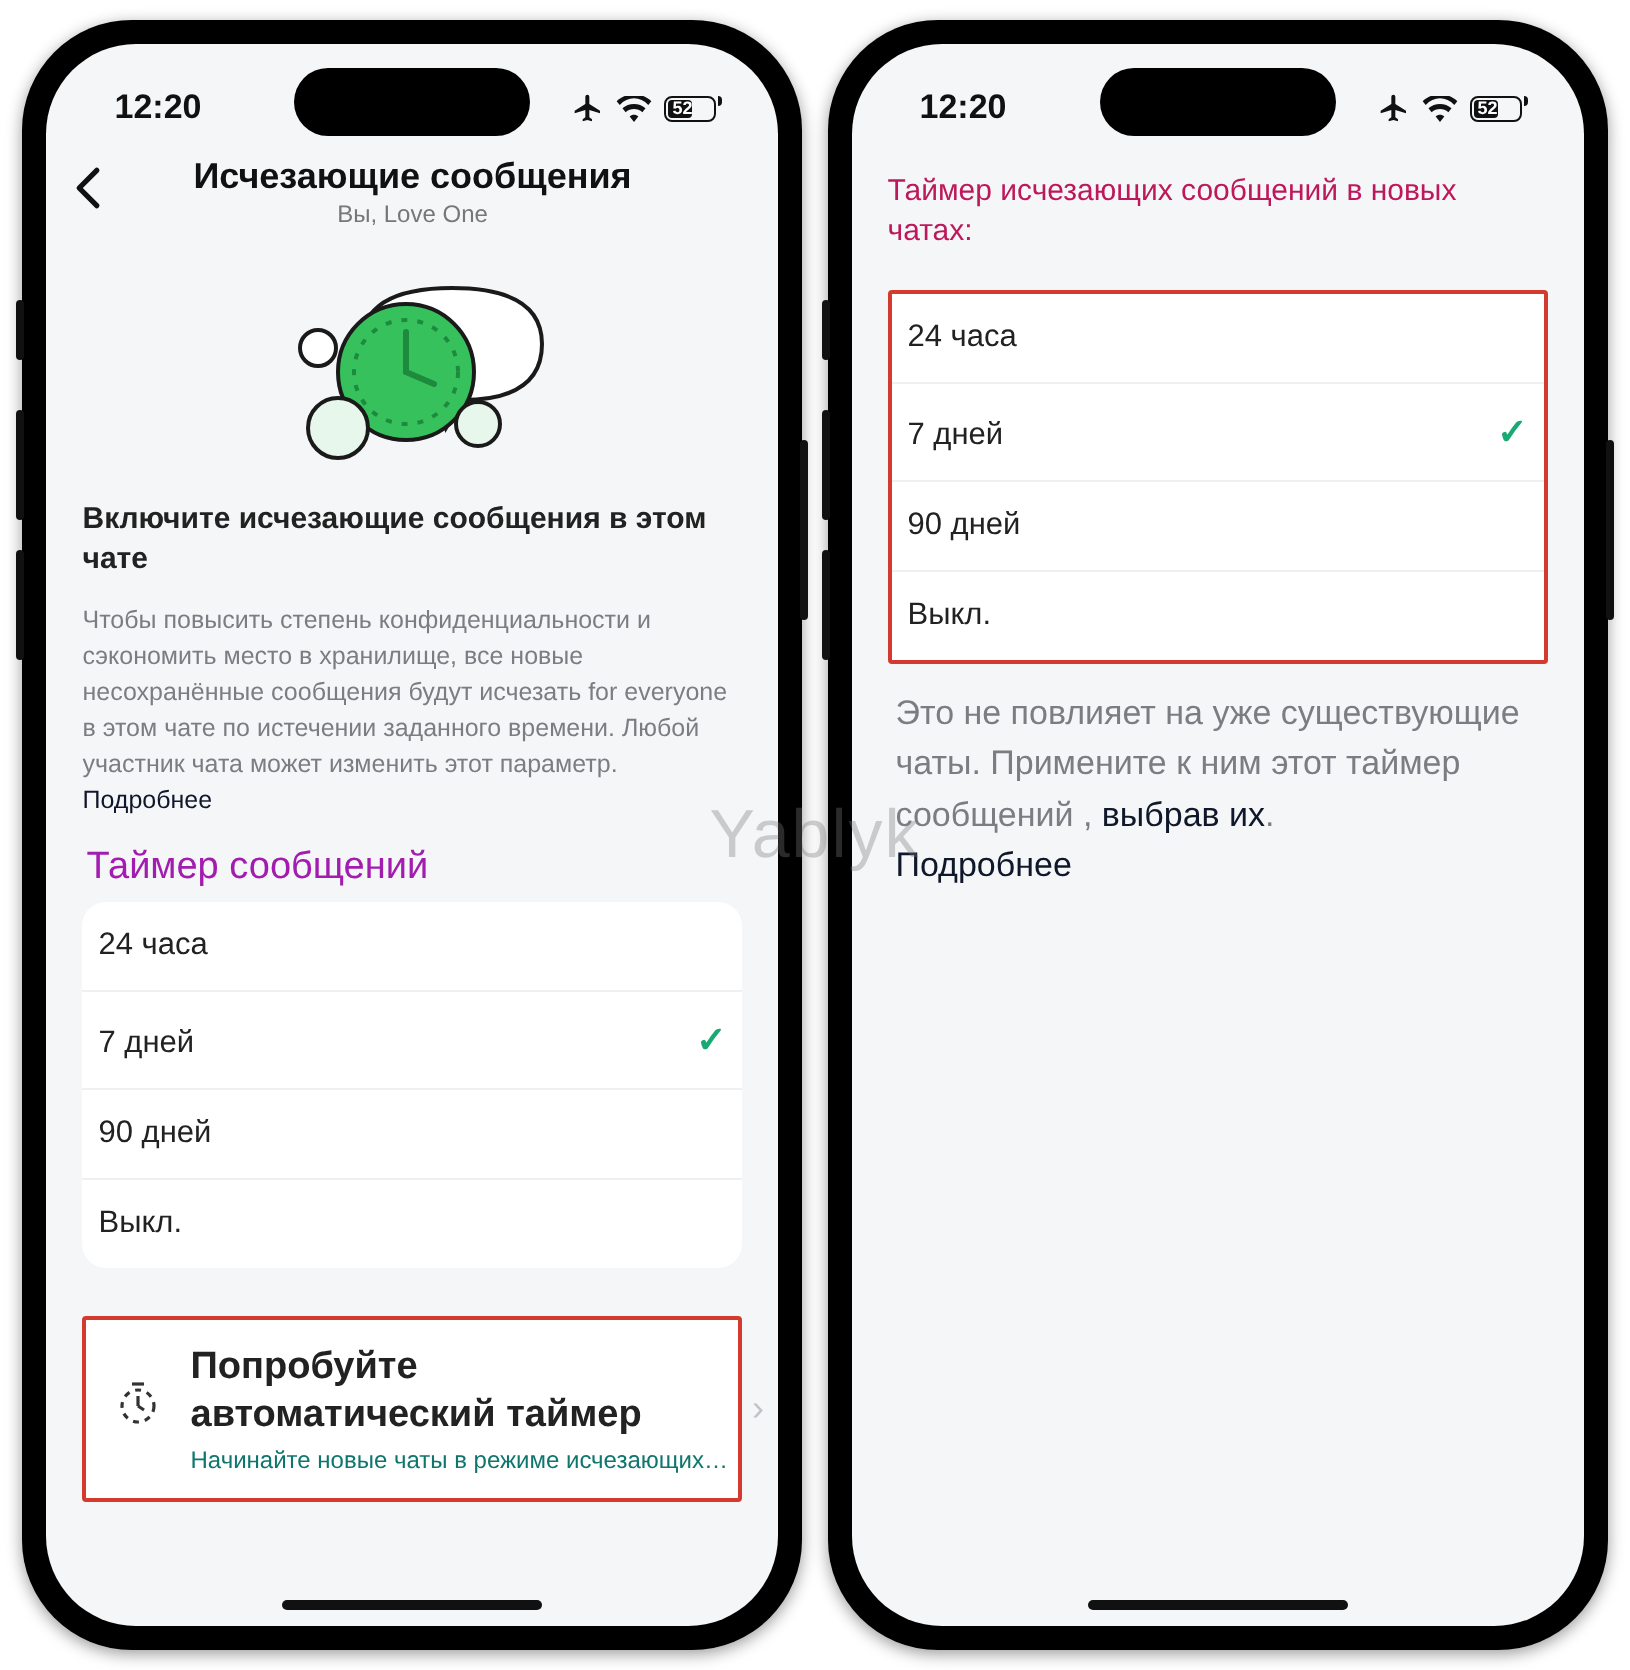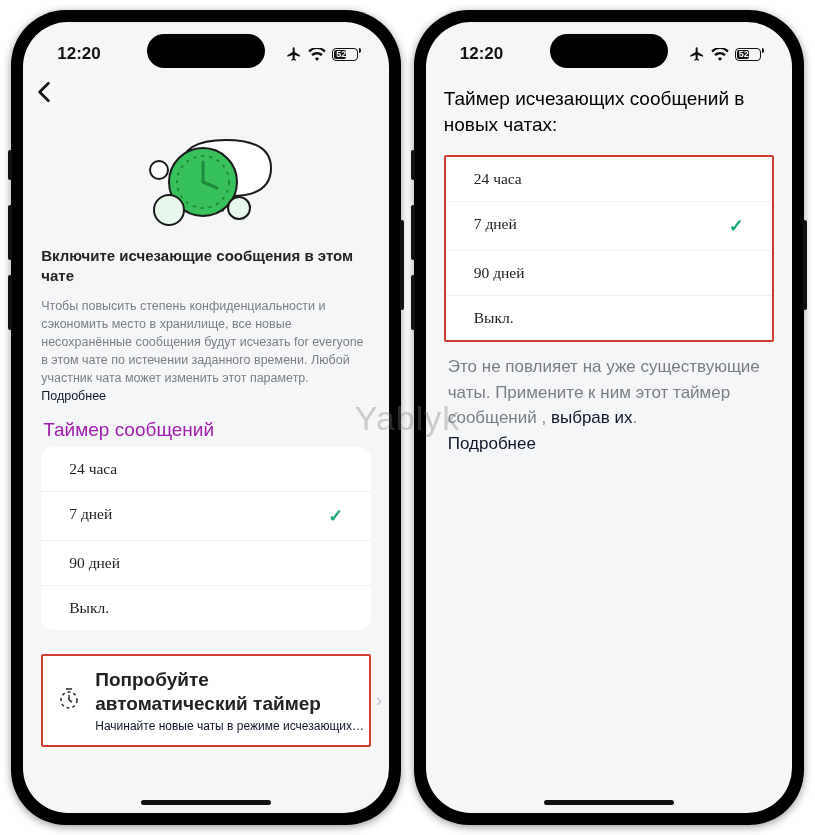--- a/index.html
+++ b/index.html
@@ -103,37 +103,37 @@
 
   .section-label {
     font-size:19px; color:#a21caf; margin: 4px 0 6px 2px;
   }
 
   .list {
     background:#fff; border-radius:12px; overflow:hidden;
   }
   .list.redbox { border: 2px solid #d43b2f; border-radius:2px; }
   .row {
-    display:flex; align-items:flex-start; justify-content:space-between;
-    padding: 13px 28px; font-size:15.5px; color:#222;
-    border-bottom: 1px solid #eef0f1; cursor:pointer;font-family:Liberation Serif, serif;
+    display:flex; align-items:flex-end; justify-content:space-between;
+    padding: 13px 8px; font-size:15.5px; color:#222;
+    border-bottom: 1px solid #eef0f1; cursor:pointer;
   }
   .row:last-child { border-bottom:none; }
   .check { color:#19a974; font-size:18px; font-weight:700; }
 
   .auto-card {
     margin-top: 24px;
     background:#fff; border: 2px solid #d43b2f; border-radius:2px;
     padding: 12px 14px;
     display:flex; align-items:center; gap:12px; cursor:pointer;
   }
   .auto-card .icon-wrap { width:26px; flex:0 0 26px; }
   .auto-card .txt { flex:1; }
   .auto-card .ttl { font-size:19px; font-weight:600; color:#222; line-height:1.25; }
-  .auto-card .sub { font-size:12px; color:#0f172a; margin-top:3px; white-space:nowrap; overflow:hidden; text-overflow:ellipsis; }
+  .auto-card .sub { font-size:12px; color:#0f766e; margin-top:3px; white-space:nowrap; overflow:hidden; text-overflow:ellipsis; }
   .chevron { color:#c0c3c7; font-size:18px; }
 
   .footer-note {
     font-size:17px; color:#7a7e82; line-height:1.5; margin-top:12px; padding: 0 4px;
   }
 
   .home-indicator {
     position:absolute; bottom:8px; left:50%; transform:translateX(-50%);
     width:130px; height:5px; background:#111; border-radius:3px;
   }
@@ -172,20 +172,24 @@
           <div class="battery-tip"></div>
         </div>
       </div>
     </div>
 
     <div class="nav">
       <div class="nav-back">
         <svg width="14" height="22" viewBox="0 0 12 20" fill="none" stroke="#111" stroke-width="2.4" stroke-linecap="round" stroke-linejoin="round">
             <polyline points="10,2 2,10 10,18"></polyline>
           </svg>
+      </div>
+      <div class="nav-center">
+        <div class="nav-title">Исчезающие сообщения</div>
+        <div class="nav-sub">Вы, Love One</div>
       </div>
       <div class="nav-spacer-r"></div>
     </div>
 
     <div class="content">
       <div class="illustration">
         <svg width="170" height="110" viewBox="0 0 170 110">
           <path d="M105 18 q45 0 45 28 q0 28 -40 28 l-8 14 l-4 -14 q-38 -2 -38 -28 q0 -28 45 -28 z" fill="#fff" stroke="#1a1a1a" stroke-width="2"></path>
           <circle cx="82" cy="60" r="34" fill="#37c15c" stroke="#1a1a1a" stroke-width="2"></circle>
           <circle cx="82" cy="60" r="26" fill="none" stroke="#1e8a3e" stroke-width="2" stroke-dasharray="3 5"></circle>
@@ -264,21 +268,21 @@
               <span class="battery-num">52</span>
             </div>
           <div class="battery-tip"></div>
         </div>
       </div>
     </div>
 
 
     <div class="content">
       <div style="height:14px"></div>
-      <div class="lead" style="font-weight:500; font-size:19px; color:#000000;">Таймер исчезающих сообщений в новых чатах:</div>
+      <div class="lead" style="font-weight:500; font-size:15px; color:#be185d;">Таймер исчезающих сообщений в новых чатах:</div>
       <div style="height:8px"></div>
       <div class="list redbox" id="right-list">
           <div class="row">
             <span>24 часа</span>
           </div>
           <div class="row">
             <span>7 дней</span>
             <span class="check">✓</span>
           </div>
           <div class="row">

